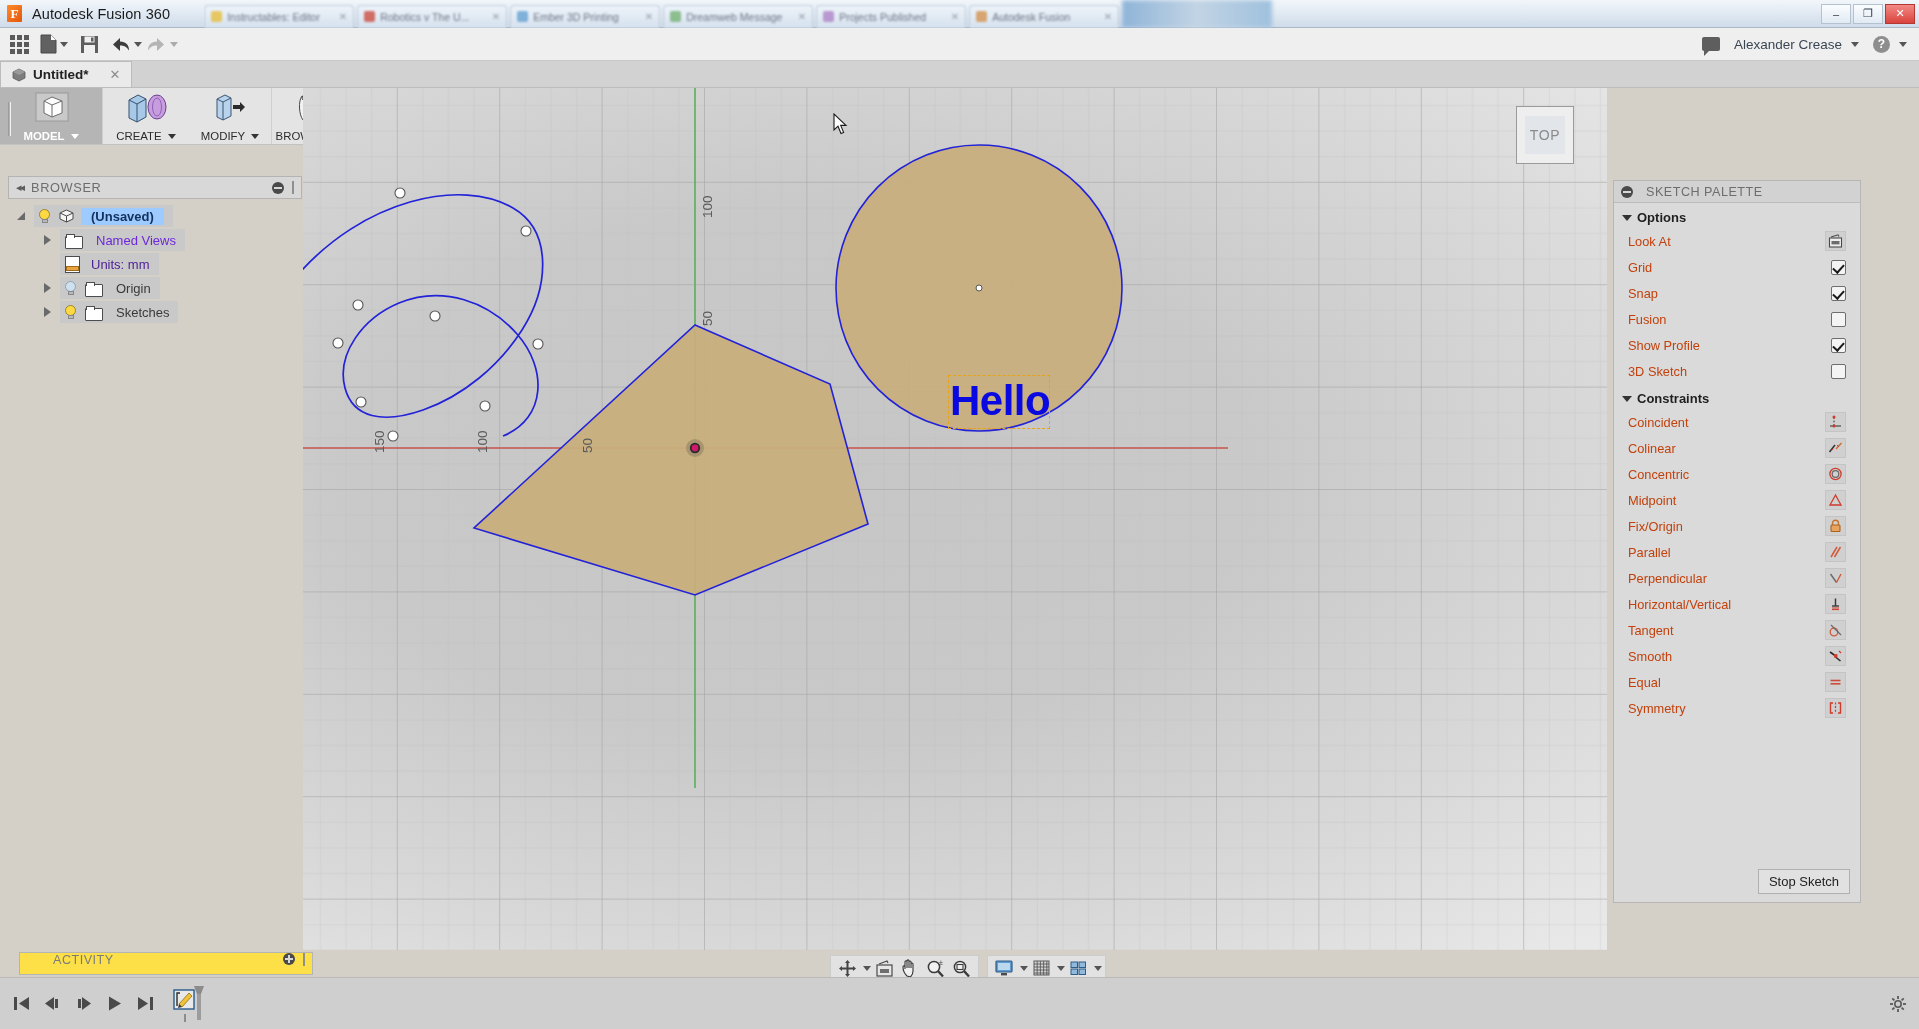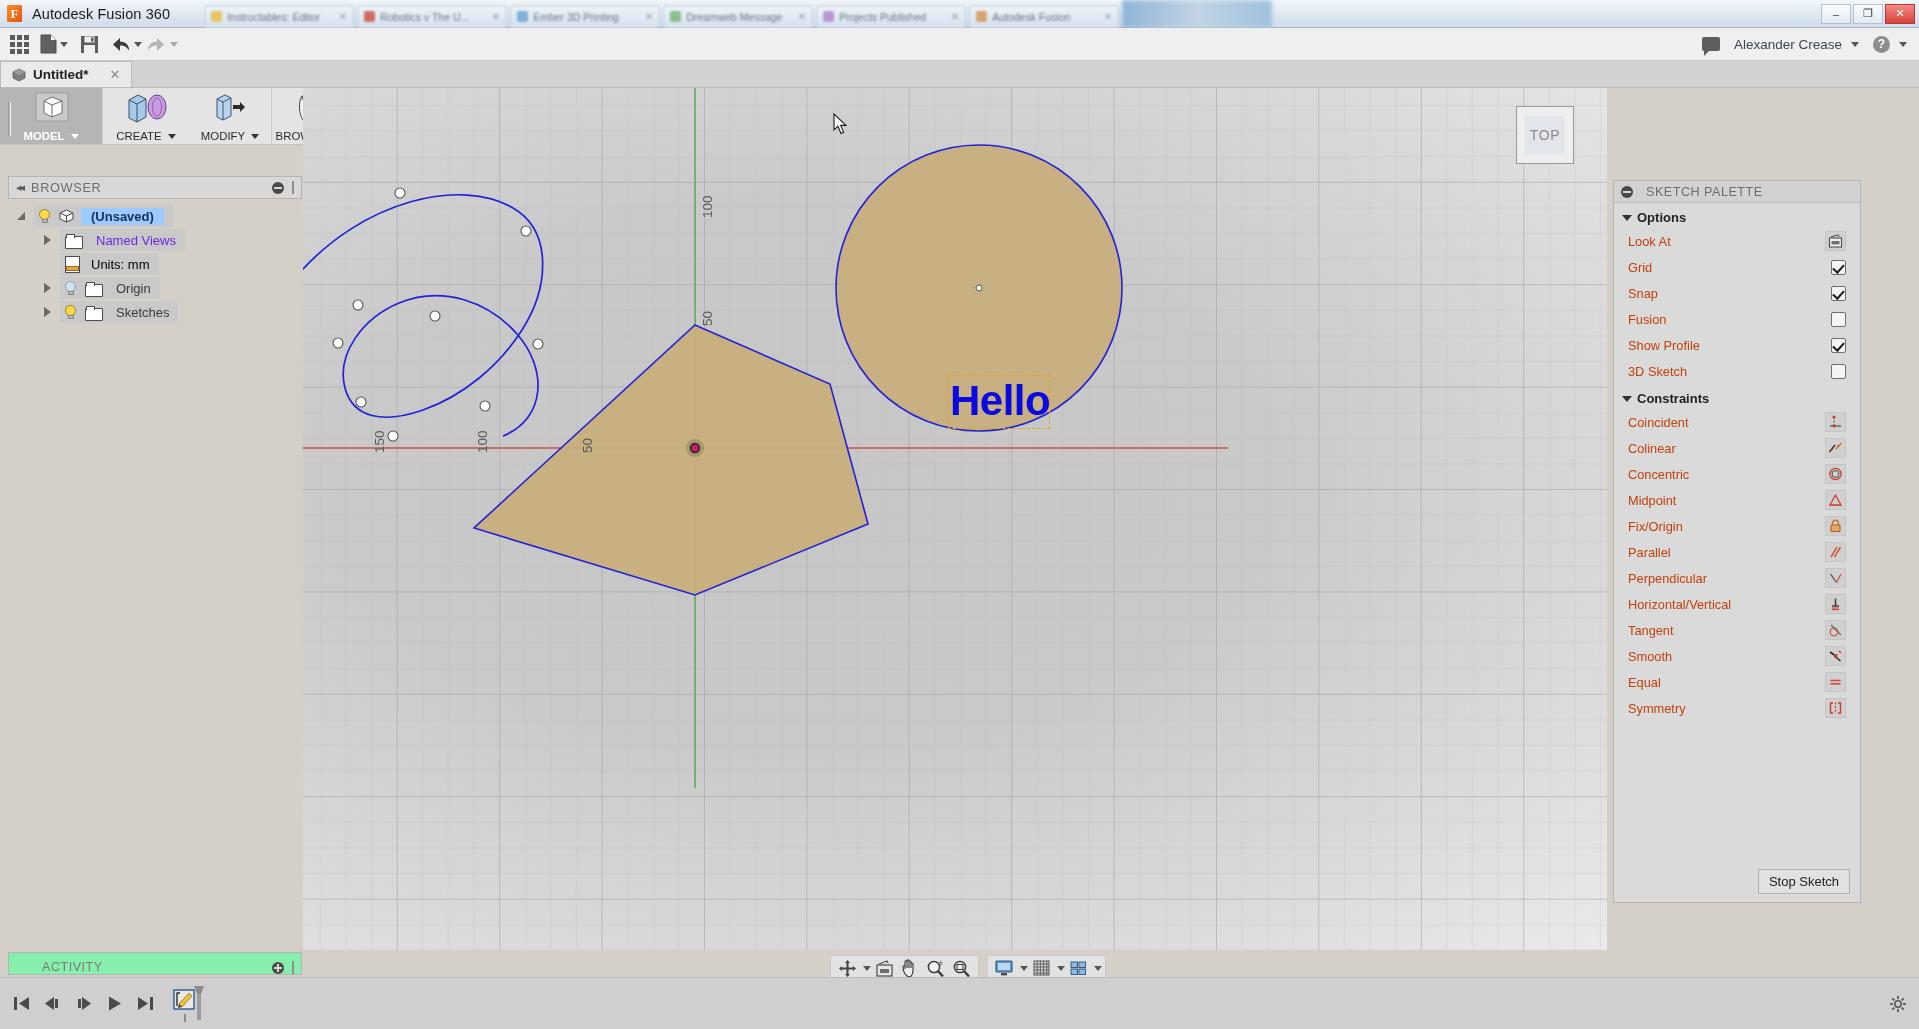--- a/index.html
+++ b/index.html
@@ -190,22 +190,22 @@
     content:""; position:absolute; left:3px; top:1px; width:5px; height:9px;
     border:solid #1a1a1a; border-width:0 2px 2px 0; transform:rotate(42deg);
   }
   .cico{ width:21px; height:20px; background:#d0d0d0; border:1px solid #c4c4c4;
          display:flex;align-items:center;justify-content:center;}
   .pfooter{ margin-top:auto; padding:8px 10px; display:flex; justify-content:flex-end;}
   .stopbtn{ font-size:13px; color:#222; background:#e1e1e1; border:1px solid #b0b0b0; padding:4px 10px;}
 
   
   .activity{
-    position:absolute; left:8px; top:952px; width:294px; height:23px;
-    background:#86efac; border:1px solid #b4b4b4; display:flex; align-items:flex-end; padding:0 7px; gap:8px;
+    position:absolute; left:19px; top:952px; width:294px; height:23px;
+    background:#fde047; border:1px solid #b4b4b4; display:flex; align-items:flex-start; padding:0 7px; gap:8px;
   }
   .activity .atitle{ font-size:12.6px; color:#7b7b7b; letter-spacing:.5px; flex:1 1 auto; padding-left:26px;}
   .timeline{
     position:absolute; left:0; top:977px; width:1919px; height:52px;
     background:#cfcfcf; border-top:1px solid #bababa; display:flex; align-items:center;
   }
   .tlbtns{ display:flex; align-items:center; gap:12px; padding-left:12px;}
   .tlb{ width:19px;height:19px; display:flex;align-items:center;justify-content:center;}
   .tlmark{ margin-left:18px; position:relative; width:34px; height:40px;}
   .settings-gear{ margin-left:auto; margin-right:12px; width:18px;height:18px;}
@@ -613,21 +613,21 @@
           </span>
         <span class="tchip">
           <span class="folder"></span>
           <span class="tlabel" style="margin-left:8px;color:#6d28d9;">Named Views</span>
         </span>
       </div>
 
       <div class="trow" style="padding-left:52px;">
         <span class="tchip">
           <span class="docicon"></span>
-          <span class="tlabel" style="margin-left:5px;color:#000000;">Units: mm</span>
+          <span class="tlabel" style="margin-left:5px;color:#4c1d95;">Units: mm</span>
         </span>
       </div>
 
       <div class="trow" style="padding-left:26px;">
         <span class="tw">
             <span class="tri"></span>
           </span>
         <span class="tchip">
           <span class="bulb off">
               <span class="glass"></span>

